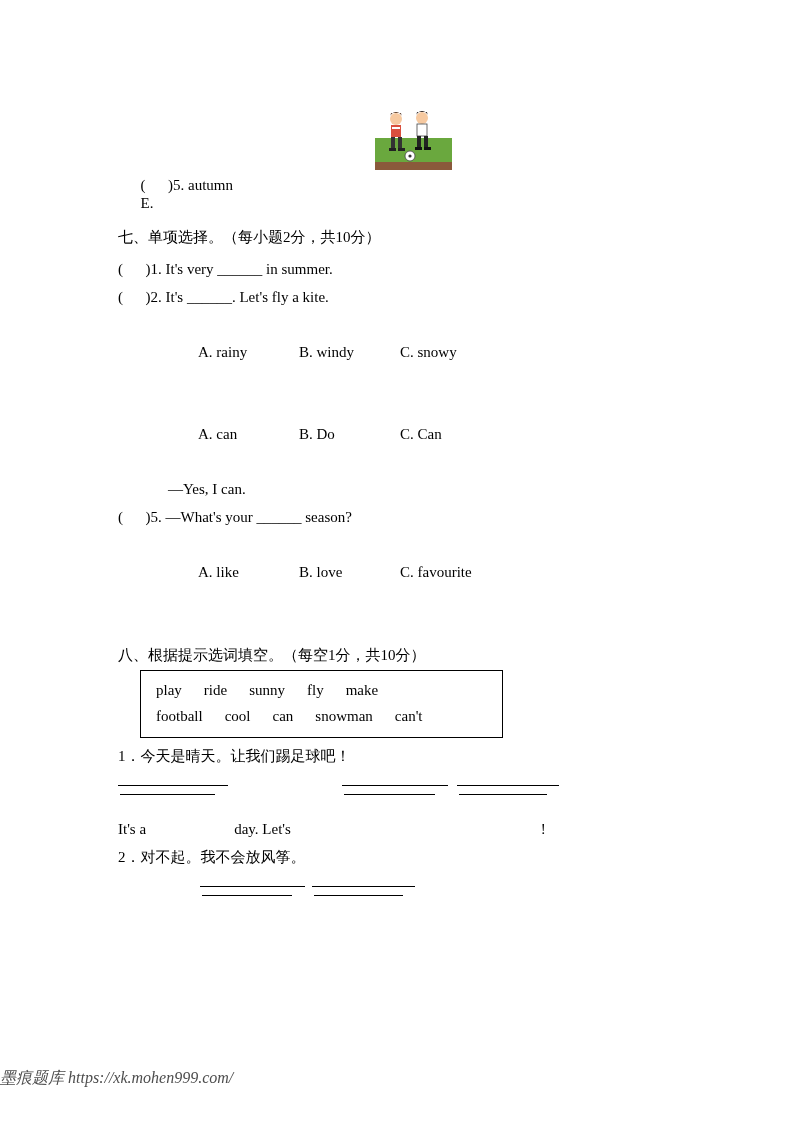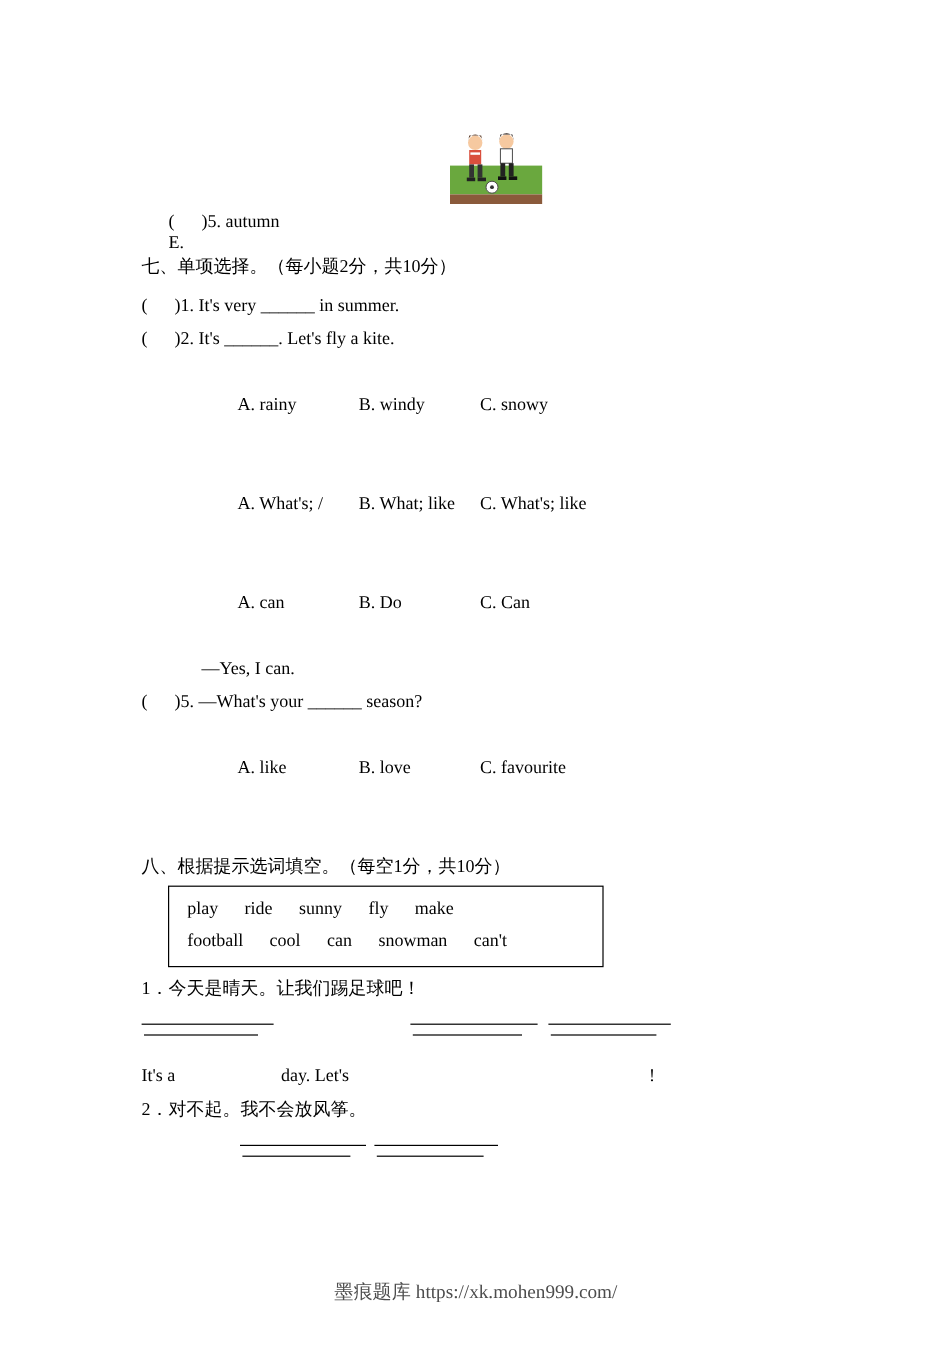--- a/index.html
+++ b/index.html
@@ -5,38 +5,38 @@
   html,body { margin:0; padding:0; }
   body {
     width:793px; height:1122px; background:#ffffff; position:relative;
     font-family:"Liberation Serif","DejaVu Serif",serif;
     font-size:15px; color:#000; overflow:hidden;
   }
   .content { padding:158px 44px 0 118px; }
   .illustration { position:absolute; left:375px; top:108px; width:77px; height:62px; }
   .match-row { height:18px; line-height:18px; white-space:pre; }
   .match-item { display:inline-block; width:239px; white-space:pre; }
-  .sec-title { margin-top:36px; line-height:22px; white-space:pre; }
+  .sec-title { margin-top:50px; line-height:22px; white-space:pre; }
   .questions { margin-top:8px; }
   .line { line-height:27.5px; white-space:pre; }
   .ind { padding-left:50px; }
   .opt { display:inline-block; min-width:101px; white-space:pre; }
   .wordbox { margin-top:4px; margin-left:22px; width:363px; border:1px solid #000; padding:6px 0 8px 15px; box-sizing:border-box; }
   .wb-row { display:flex; gap:22px; line-height:26px; white-space:pre;align-items:center; }
   .prompt { line-height:20px; white-space:pre; }
   .m1 { margin-top:8px; }
   .blank-row { display:flex; height:19px; margin-top:10px; }
   .bg { display:inline-block; }
   .bg .l1 { display:block; height:9px; border-bottom:1px solid #000; }
   .bg .l2 { display:block; height:8px; border-bottom:1px solid #000; width:86%; margin-left:2%; }
   .sp { display:inline-block; }
   .sentence { display:flex; align-items:flex-end; line-height:20px; margin-top:24px; white-space:pre; }
   .sentence span { white-space:pre; }
   .gap { display:inline-block; }
-  .footer { position:absolute; left:0; top:1068px; width:793px; text-align:center; color:#4d4d4d; font-size:16px; line-height:20px; }
+  .footer { position:absolute; left:0; top:1068px; width:793px; text-align:left; color:#4d4d4d; font-size:16px; line-height:20px;font-style:italic; }
 </style>
 </head>
 <body>
 
 <div>
 
   <div class="illustration">
     <svg width="77" height="62" viewBox="0 0 77 62" xmlns="http://www.w3.org/2000/svg">
       <rect x="0" y="30" width="77" height="24" fill="#6aa83e"></rect>
       <rect x="0" y="54" width="77" height="8" fill="#8a5a3b"></rect>
@@ -73,23 +73,20 @@
     <div class="sec-title">七、单项选择。（每小题2分，共10分）</div>
 
     <div class="questions">
       <div class="line">(      )1. It's very ______ in summer.</div>
 
       <div class="line">(      )2. It's ______. Let's fly a kite.</div>
       <div class="line ind">
         <span class="opt">A. rainy</span><span class="opt">B. windy</span><span>C. snowy</span>
       </div>
 
-      <div class="line ind">
-        <span class="opt">A. What's; /</span><span class="opt">B. What; like</span><span>C. What's; like</span>
-      </div>
 
       <div class="line ind">
         <span class="opt">A. can</span><span class="opt">B. Do</span><span>C. Can</span>
       </div>
       <div class="line ind">—Yes, I can.</div>
 
       <div class="line">(      )5. —What's your ______ season?</div>
       <div class="line ind">
         <span class="opt">A. like</span><span class="opt">B. love</span><span>C. favourite</span>
       </div>

